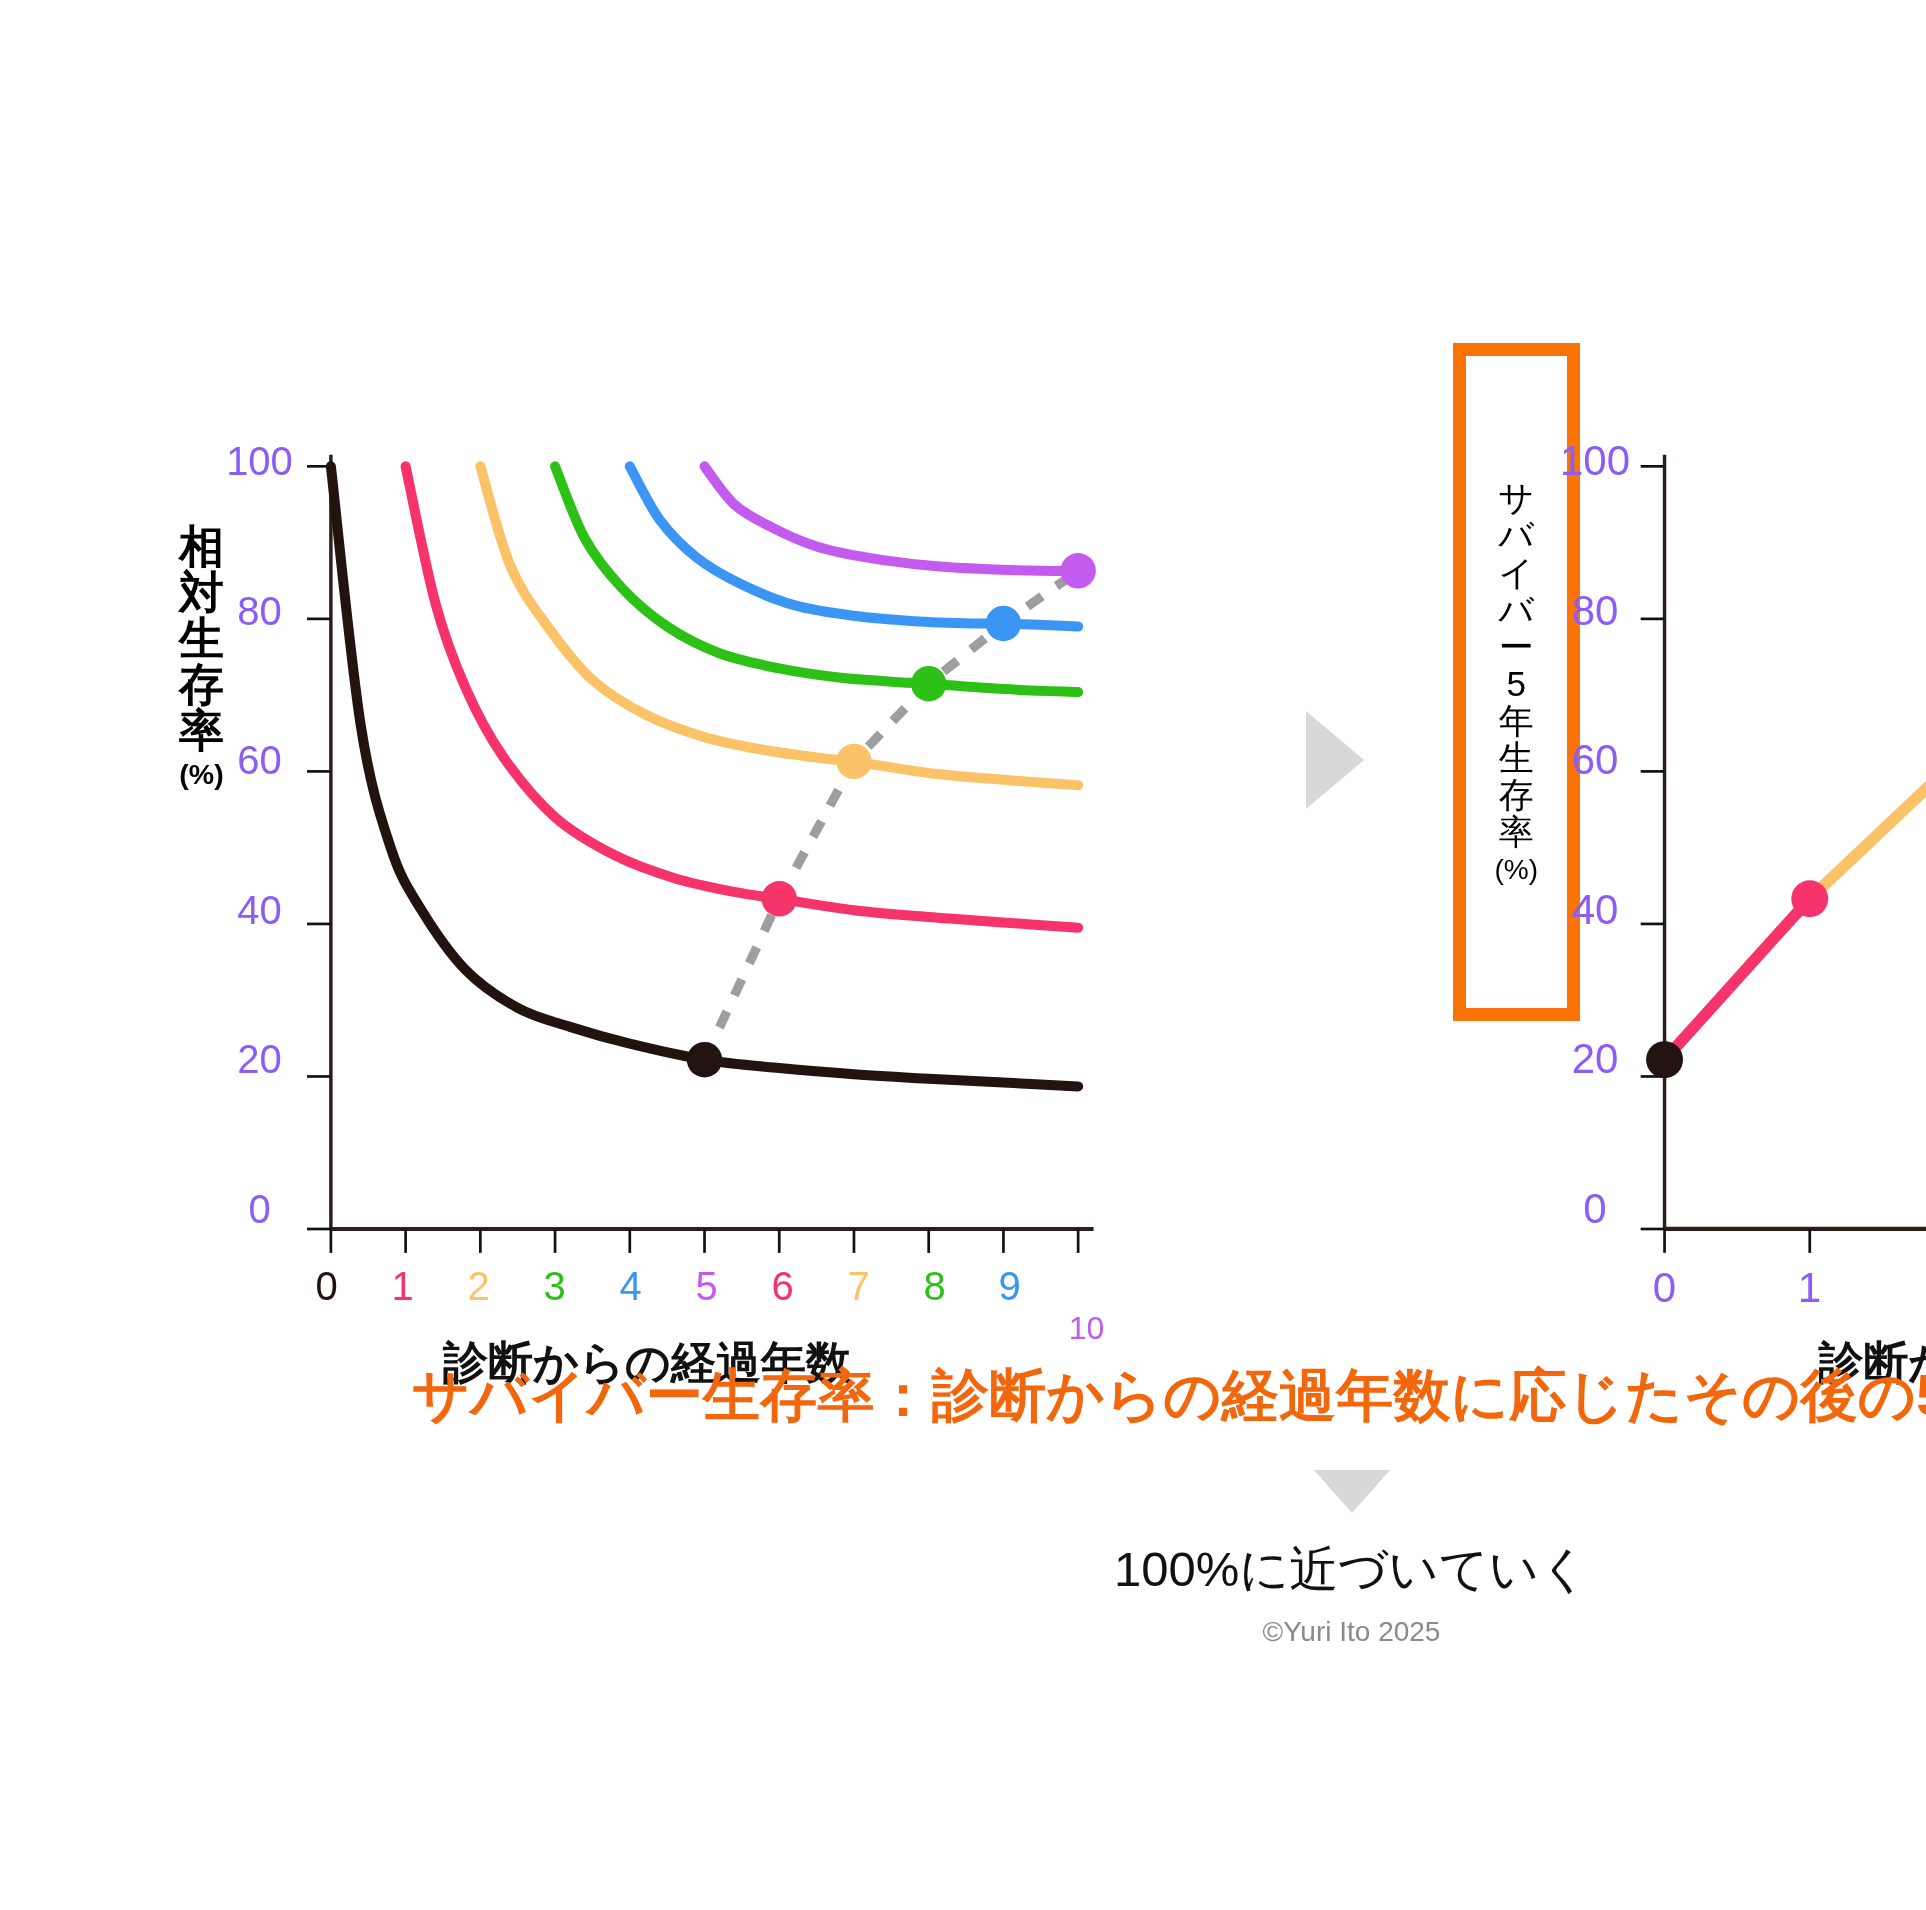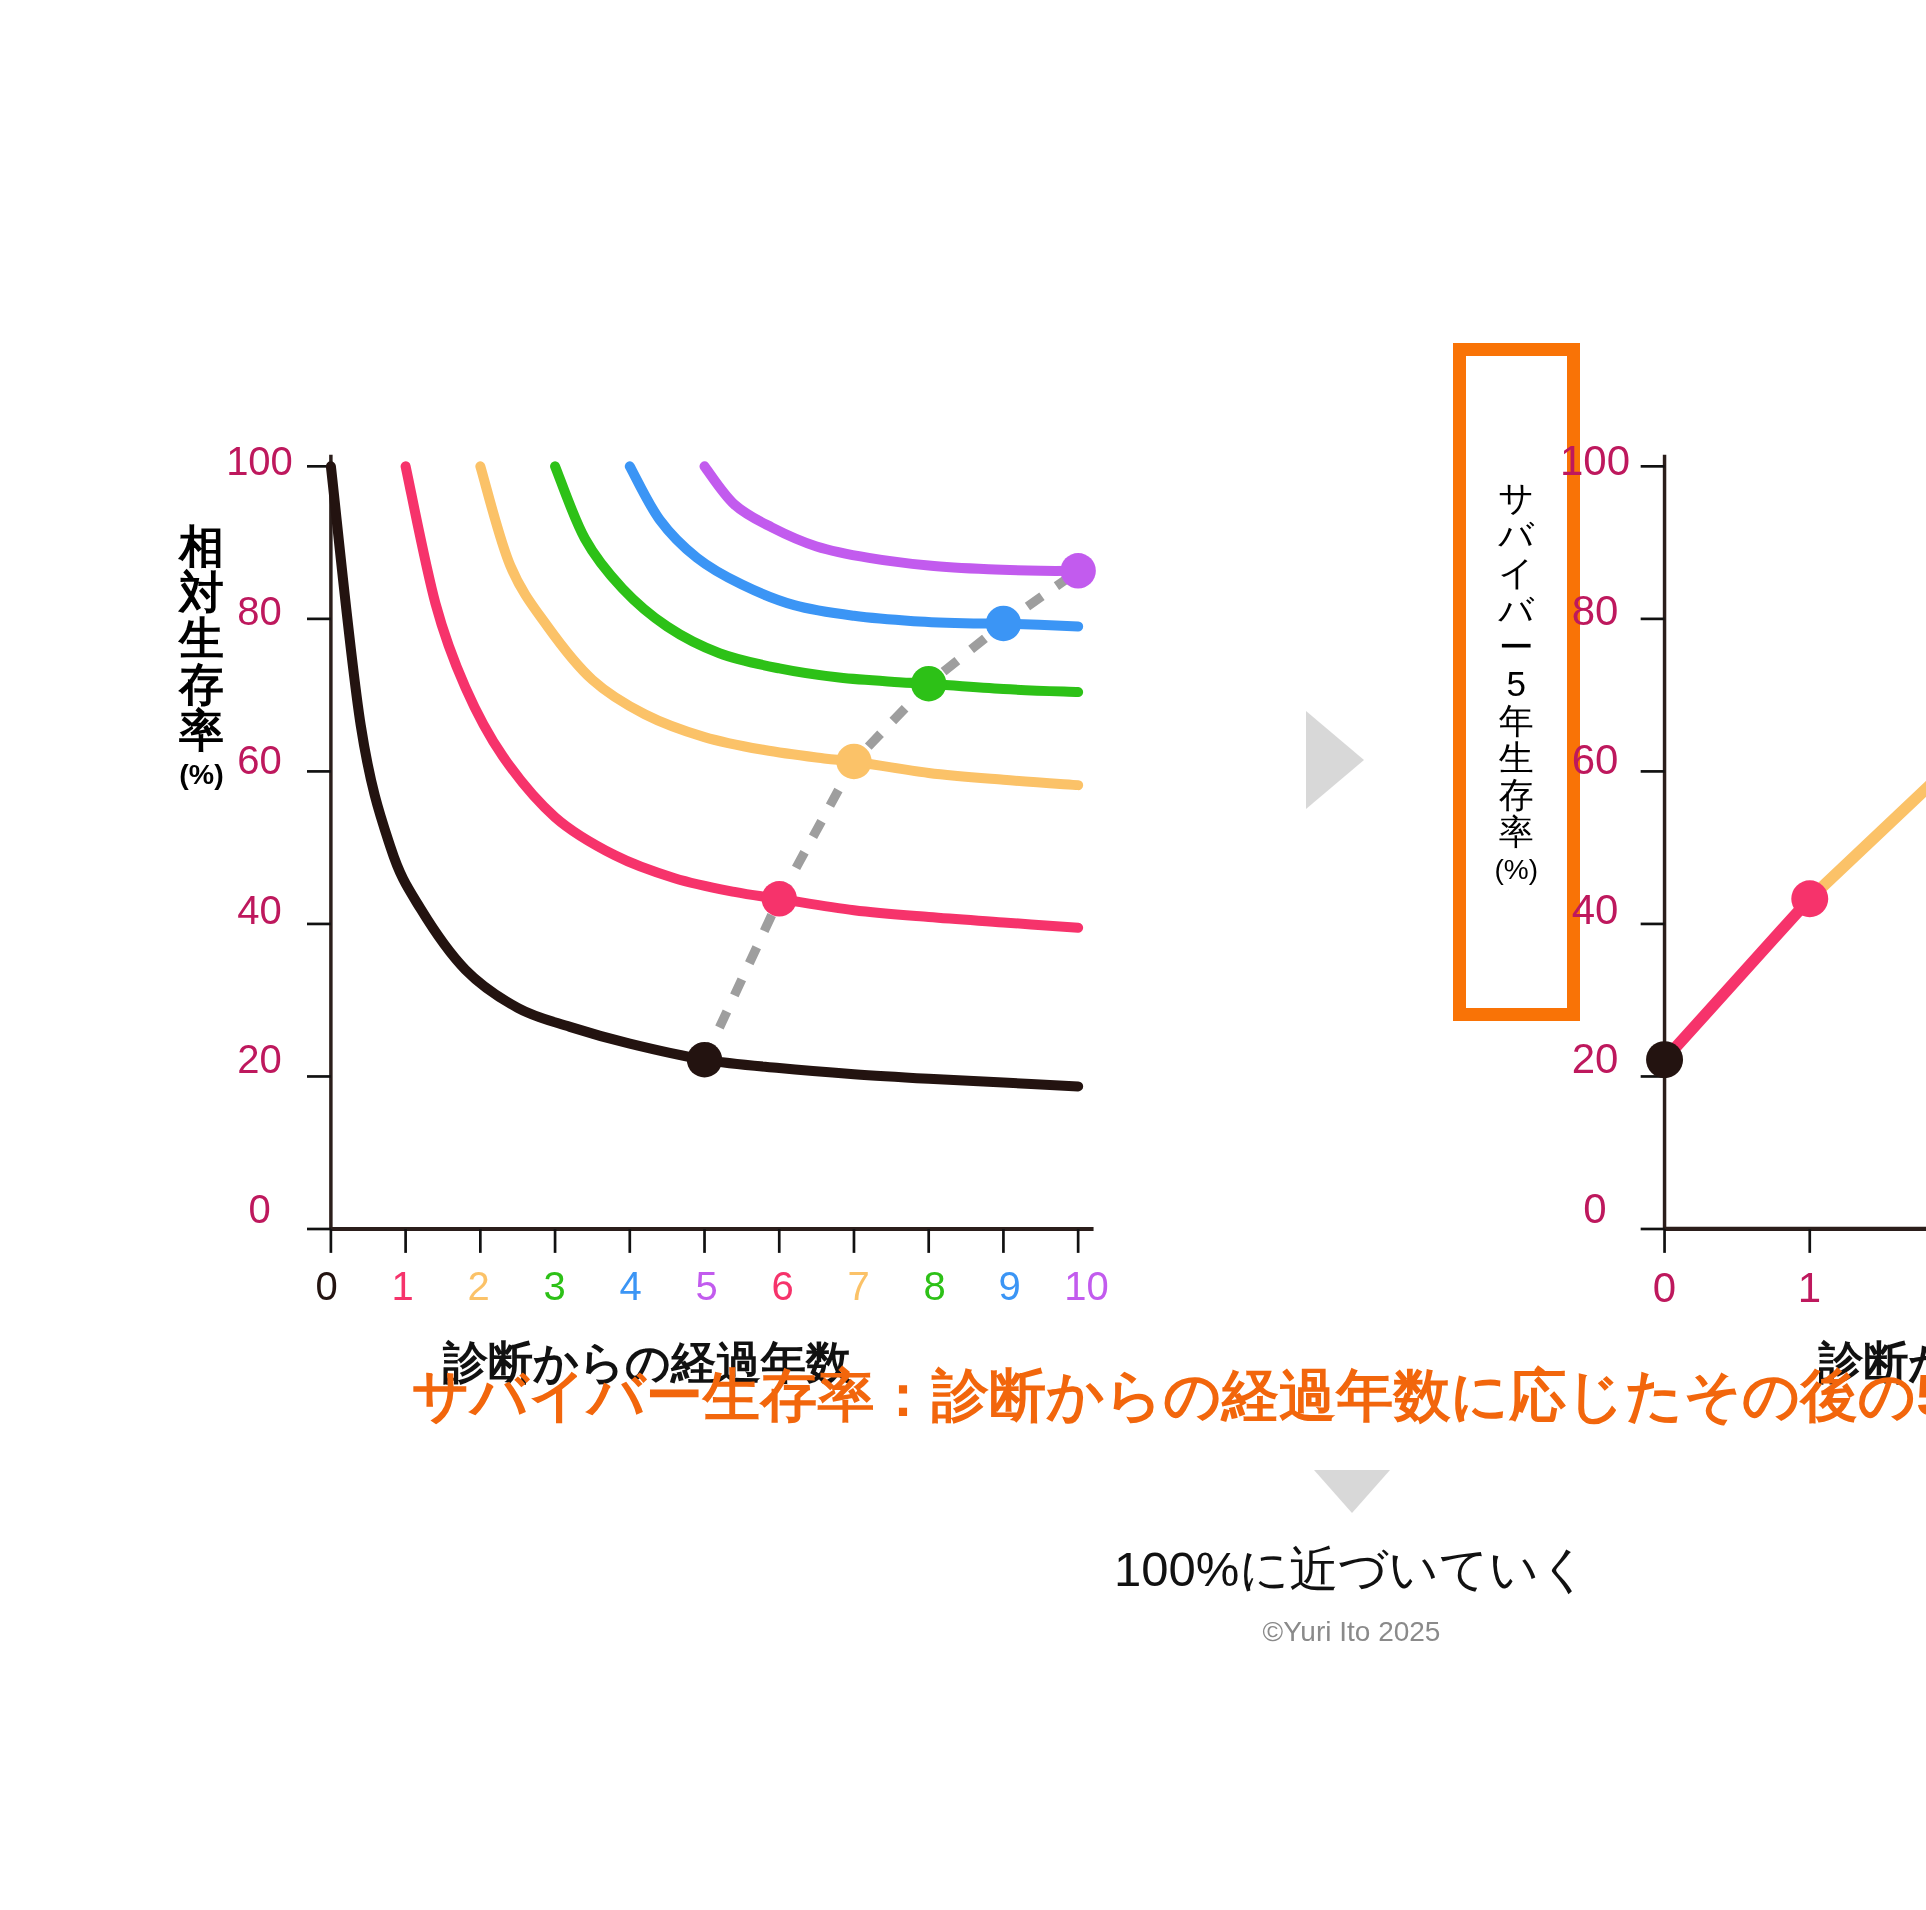--- a/index.html
+++ b/index.html
@@ -21,21 +21,21 @@
     line-height:1.02;color:#000;
     writing-mode:horizontal-tb;
   }
   .ylabel-vert span{display:block;}
 
   .axis-title{
     position:absolute;text-align:center;color:#111;
     font-weight:700;
   }
 
-  .tick-label{position:absolute;text-align:center;color:#be185d;}
+  .tick-label{position:absolute;text-align:center;color:#8b5cf6;}
 
   .orangebox{
     position:absolute;
     border:13px solid #F97306;
     background:#fff;
     box-sizing:border-box;
     display:flex;flex-direction:column;align-items:center;justify-content:center;
   }
   .orangebox span{display:block;line-height:1.06;color:#000;}
 
@@ -89,21 +89,21 @@
     <div class="tick-label" style="left:146px;top:971px;width:69px;font-size:40px;color:#231310;">0</div>
     <div class="tick-label" style="left:222px;top:971px;width:69px;font-size:40px;color:#F6336B;">1</div>
     <div class="tick-label" style="left:298px;top:971px;width:69px;font-size:40px;color:#FBC268;">2</div>
     <div class="tick-label" style="left:374px;top:971px;width:69px;font-size:40px;color:#2DC117;">3</div>
     <div class="tick-label" style="left:450px;top:971px;width:69px;font-size:40px;color:#3B95F5;">4</div>
     <div class="tick-label" style="left:526px;top:971px;width:69px;font-size:40px;color:#C25BEE;">5</div>
     <div class="tick-label" style="left:602px;top:971px;width:69px;font-size:40px;color:#F6336B;">6</div>
     <div class="tick-label" style="left:678px;top:971px;width:69px;font-size:40px;color:#FBC268;">7</div>
     <div class="tick-label" style="left:754px;top:971px;width:69px;font-size:40px;color:#2DC117;">8</div>
     <div class="tick-label" style="left:829px;top:971px;width:69px;font-size:40px;color:#3B95F5;">9</div>
-    <div class="tick-label" style="left:898px;top:971px;width:85px;font-size:40px;color:#C25BEE;">10</div>
+    <div class="tick-label" style="left:898px;top:1017px;width:85px;font-size:32px;color:#C25BEE;">10</div>
 
     <div class="axis-title" style="left:116px;top:1040px;width:770px;font-size:45px;">診断からの経過年数</div>
 
     <svg id="svg-left" width="1040" height="1040" viewBox="0 0 2700 2700">
         <line x1="480" y1="420" x2="480" y2="2430" stroke="#2b1e1b" stroke-width="9"></line>
         <line x1="480" y1="2430" x2="2460" y2="2430" stroke="#2b1e1b" stroke-width="11"></line>
         <line x1="418" y1="2430" x2="480" y2="2430" stroke="#111" stroke-width="7"></line>
         <line x1="418" y1="2034" x2="480" y2="2034" stroke="#111" stroke-width="7"></line>
         <line x1="418" y1="1638" x2="480" y2="1638" stroke="#111" stroke-width="7"></line>
         <line x1="418" y1="1242" x2="480" y2="1242" stroke="#111" stroke-width="7"></line>

